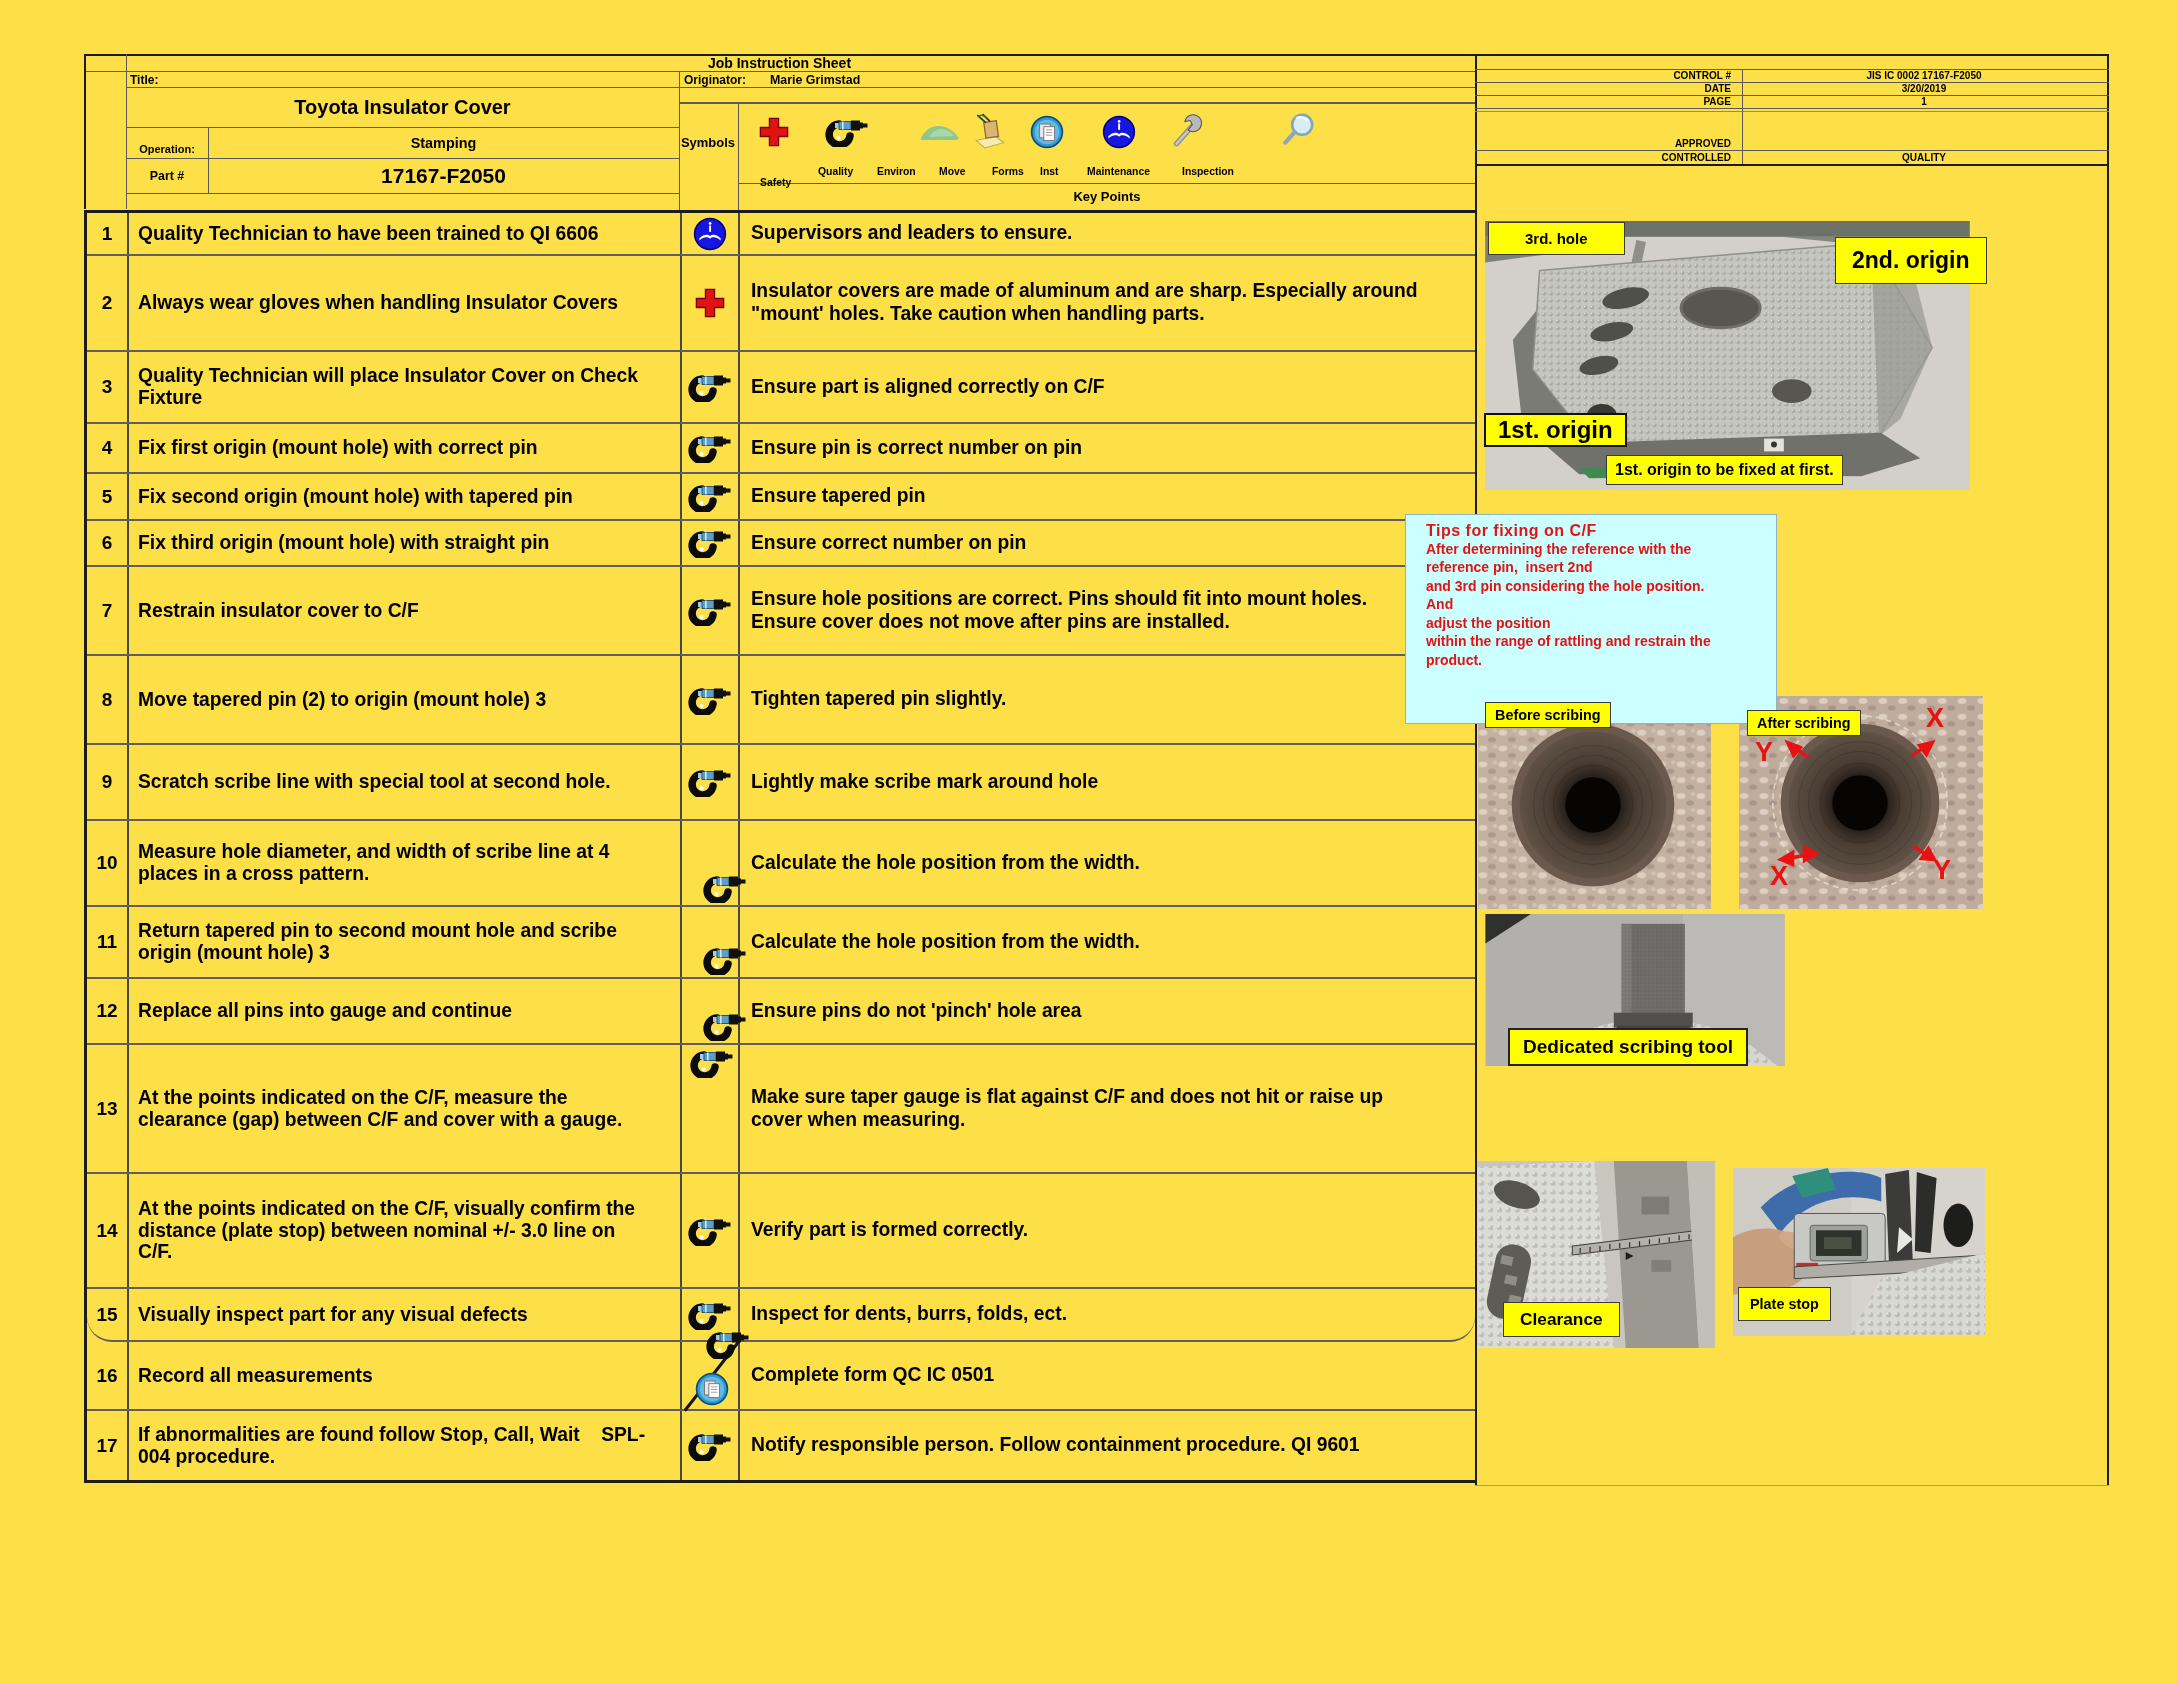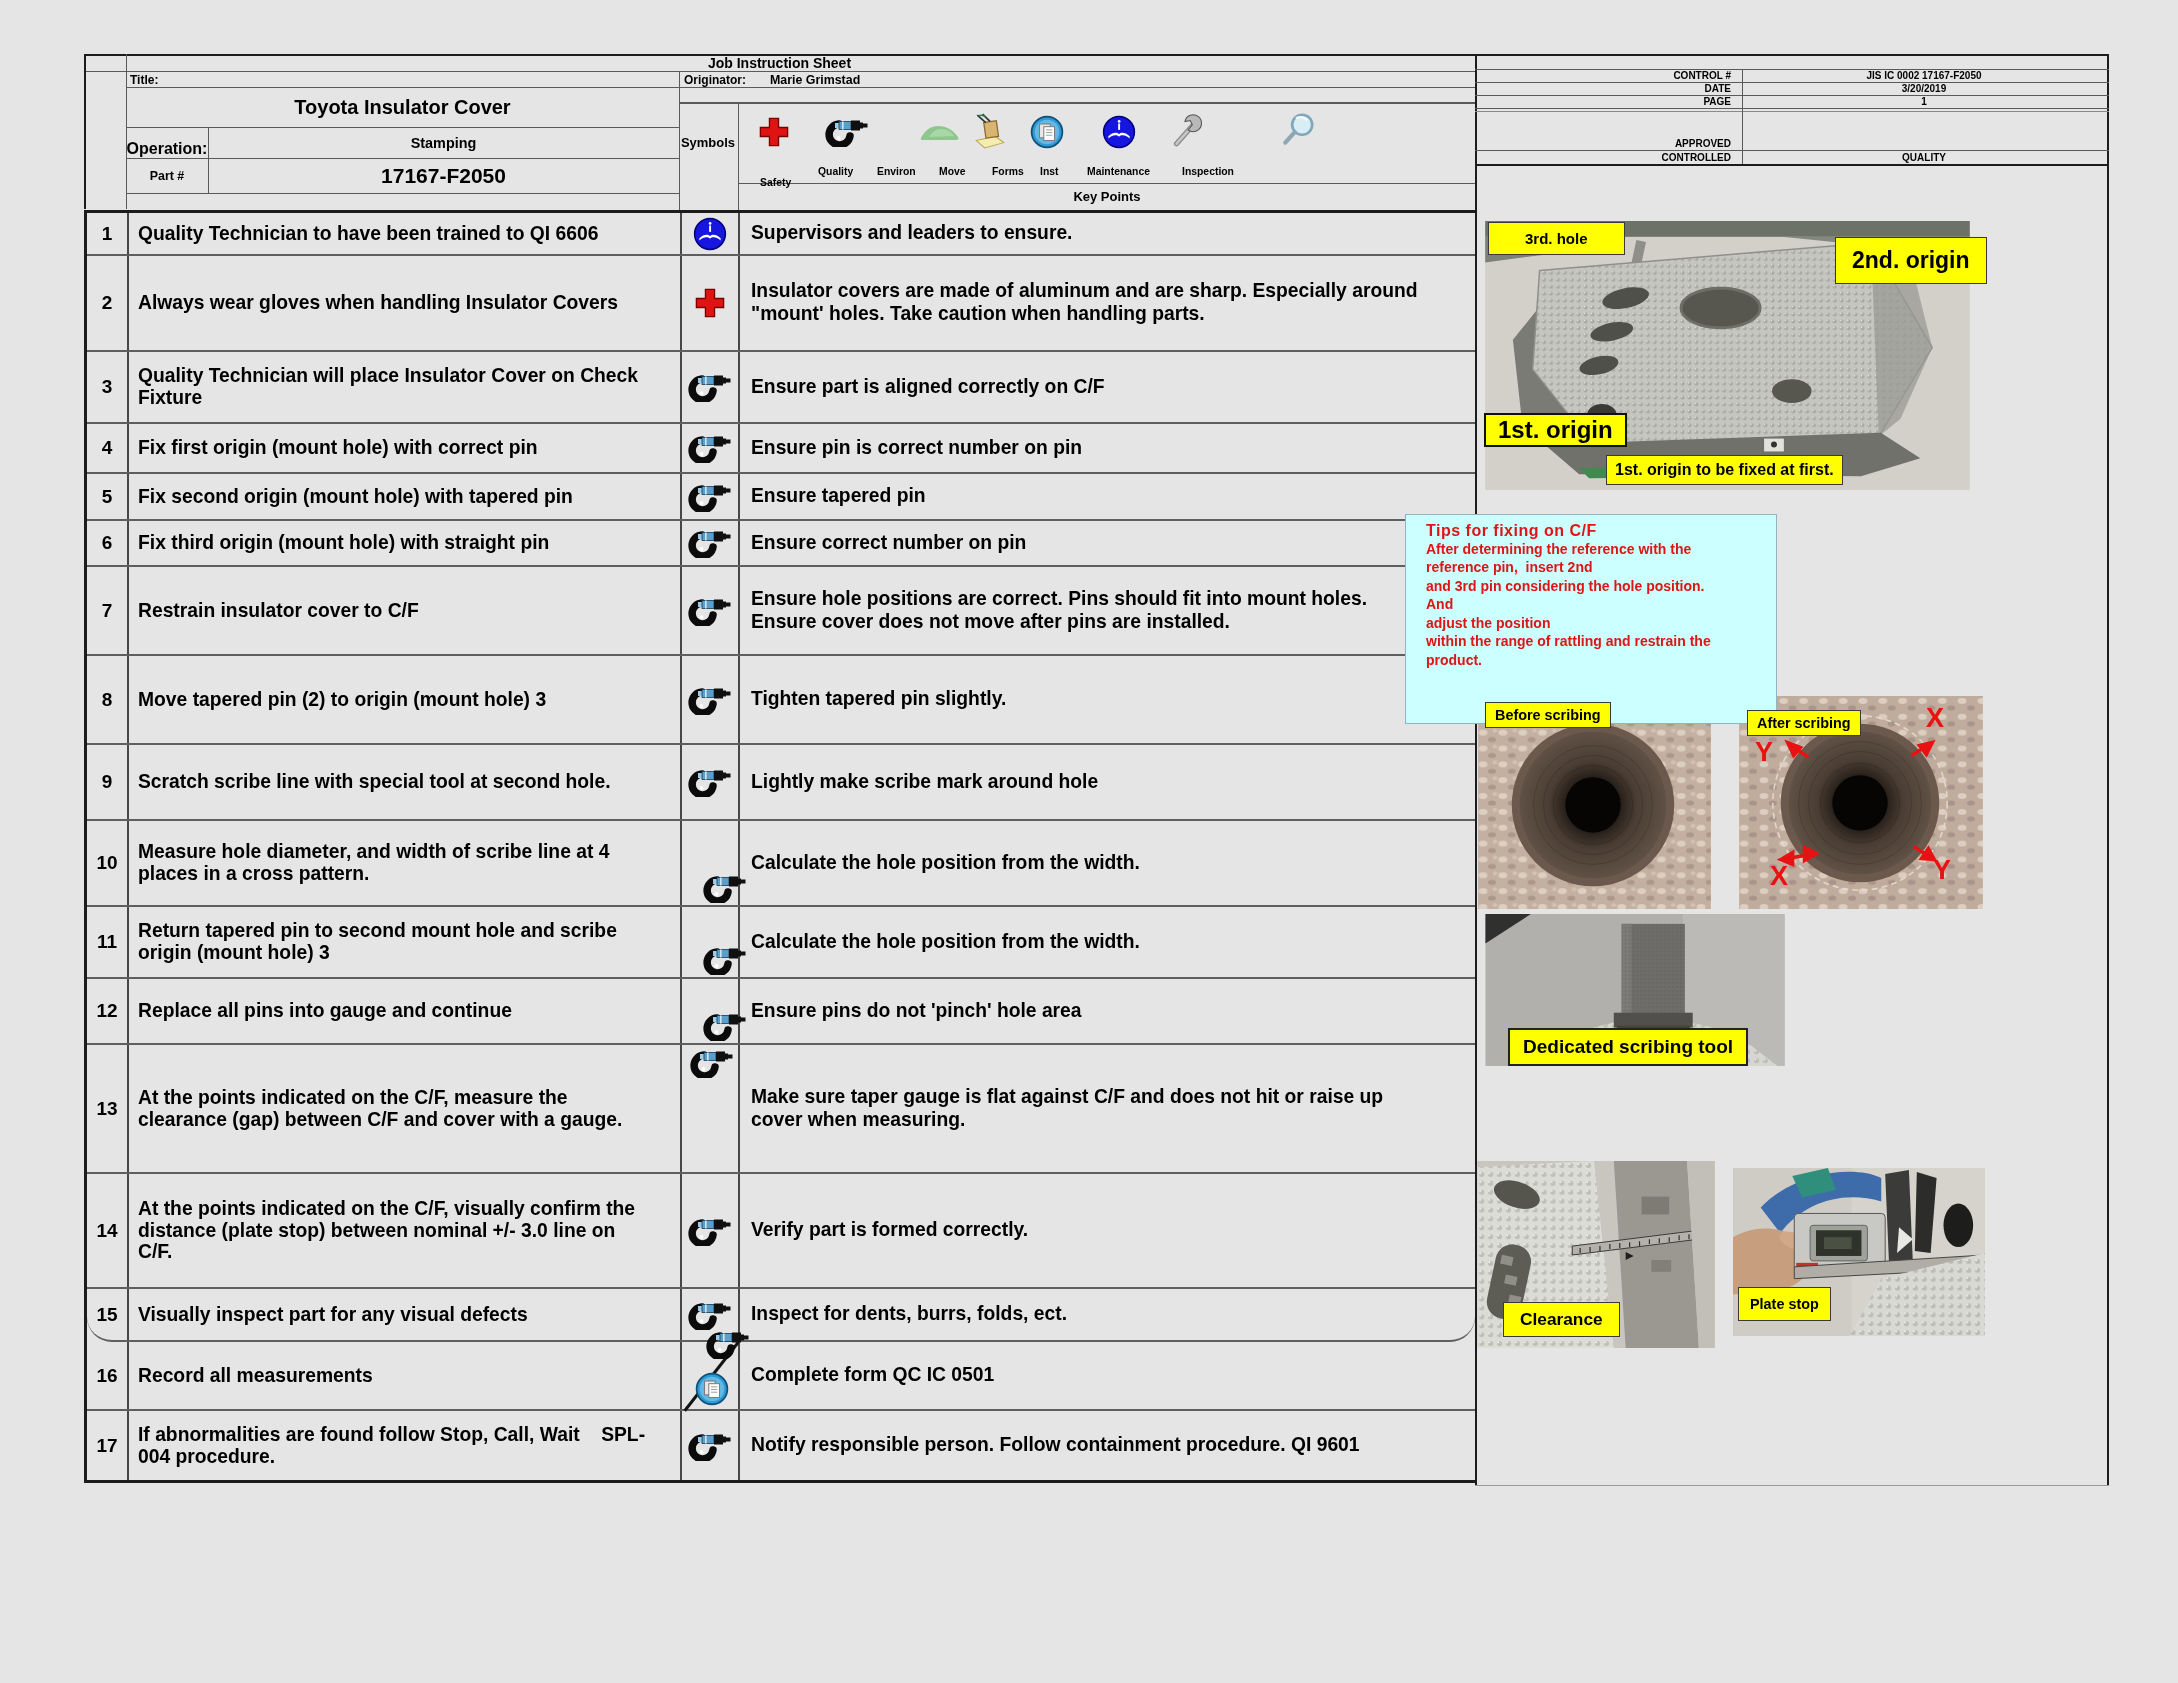--- a/index.html
+++ b/index.html
@@ -1,16 +1,16 @@
 <!DOCTYPE html>
 <html><head>
 <meta charset="utf-8">
 <style>
   html,body{margin:0;padding:0;background:#fff;}
-  .sheet{position:relative;width:2178px;height:1683px;background:#e5e5e5;overflow:hidden;
+  .sheet{position:relative;width:2178px;height:1683px;background:#fde047;overflow:hidden;
          font-family:"Liberation Sans",sans-serif;font-weight:bold;color:#000;text-decoration:underline;}
   .abs{position:absolute;}
   .hline{position:absolute;background:#5a5a5a;height:1px;}
   .vline{position:absolute;background:#5a5a5a;width:1px;}
   .dark{background:#1c1c1c;}
   .ctr{display:flex;align-items:center;justify-content:center;text-align:center;}
   .rgt{display:flex;align-items:center;justify-content:flex-end;text-align:right;}
 
   
   #steps-table{position:absolute;left:84px;top:210px;width:1391px;box-sizing:border-box;
@@ -74,21 +74,21 @@
   <div class="hline" style="left:1475px;top:111px;width:634px;background:#8a8a8a;"></div>
   <div class="hline" style="left:1475px;top:150px;width:634px;"></div>
   <div class="hline dark" style="left:1475px;top:164px;width:634px;height:2px;"></div>
   <div class="vline" style="left:1742px;top:69px;height:95px;"></div>
 
   <div class="h-txt ctr" style="left:84px;top:54px;width:1391px;height:17px;font-size:14px;">Job Instruction Sheet</div>
   <div class="h-txt" style="left:130px;top:73px;font-size:12px;">Title:</div>
   <div class="h-txt" style="left:684px;top:73px;font-size:12px;">Originator:</div>
   <div class="h-txt" style="left:754px;top:73px;font-size:12.4px;padding-left:16px;">Marie Grimstad</div>
   <div class="h-txt ctr" style="left:126px;top:87px;width:553px;height:40px;font-size:20px;">Toyota Insulator Cover</div>
-  <div class="h-txt ctr" style="left:126px;top:127px;width:82px;height:44px;font-size:16px;">Operation:</div>
+  <div class="h-txt ctr" style="left:126px;top:127px;width:82px;height:44px;font-size:11px;">Operation:</div>
   <div class="h-txt ctr" style="left:208px;top:127px;width:471px;height:32px;font-size:14.4px;">Stamping</div>
   <div class="h-txt ctr" style="left:126px;top:158px;width:82px;height:35px;font-size:12.4px;">Part #</div>
   <div class="h-txt ctr" style="left:208px;top:158px;width:471px;height:35px;font-size:21px;">17167-F2050</div>
   <div class="h-txt ctr" style="left:679px;top:102px;width:58px;height:81px;font-size:13px;">Symbols</div>
   <div class="h-txt ctr" style="left:738px;top:183px;width:738px;height:27px;font-size:13px;">Key Points</div>
 
   <div class="h-txt rgt" style="left:1475px;top:69px;width:261px;height:13px;font-size:10px;padding-right:5px;">CONTROL #</div>
   <div class="h-txt ctr" style="left:1742px;top:69px;width:364px;height:13px;font-size:10px;">JIS IC 0002 17167-F2050</div>
   <div class="h-txt rgt" style="left:1475px;top:82px;width:261px;height:13px;font-size:10px;padding-right:5px;">DATE</div>
   <div class="h-txt ctr" style="left:1742px;top:82px;width:364px;height:13px;font-size:10px;">3/20/2019</div>

